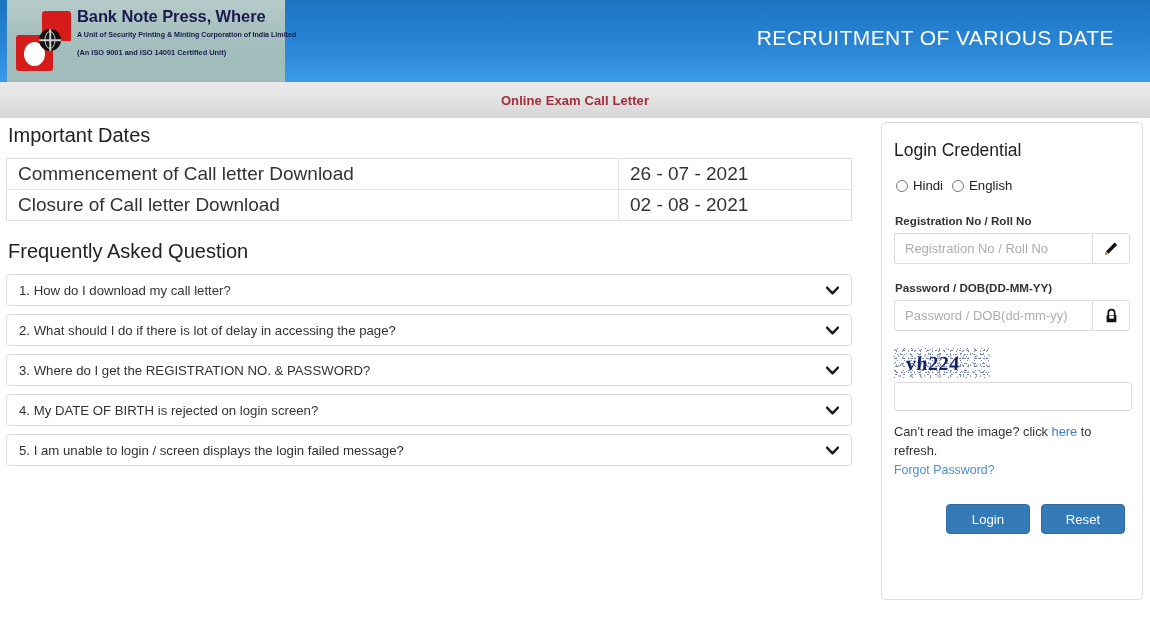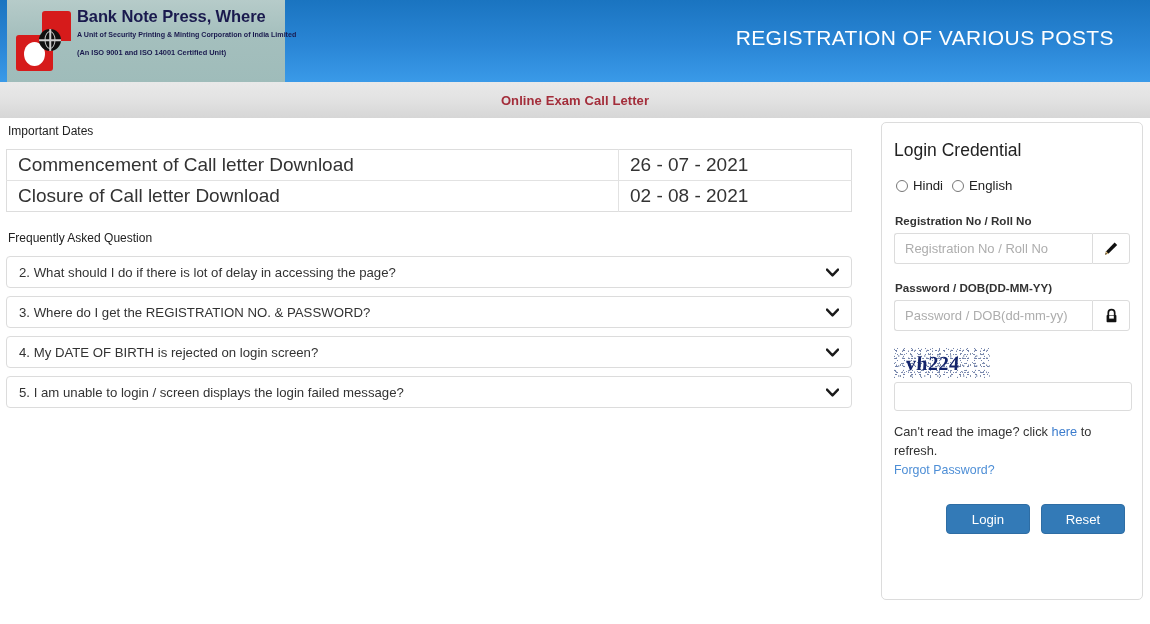--- a/index.html
+++ b/index.html
@@ -115,21 +115,21 @@
     width: 1150px;
     height: 506px;
     background: #ffffff;
   }
   .left-col {
     position: absolute;
     left: 6px; top: 0;
     width: 848px;
   }
   .section-title {
-    font-size: 12px;
+    font-size: 20px;
     color: #222222;
     margin: 6px 0 11px 2px;
     font-weight: normal;
   }
   .dates-table {
     width: 846px;
     border-collapse: collapse;
     background: #ffffff;
     border: 1px solid #dddddd;
     border-radius: 3px;
@@ -335,21 +335,21 @@
       <div class="logo-globe">
           <i></i>
         </div>
     </div>
     <div class="logo-text">
       <div class="logo-title">Bank Note Press, Where</div>
       <div class="logo-sub1">A Unit of Security Printing &amp; Minting Corporation of India Limited</div>
       <div class="logo-sub2">(An ISO 9001 and ISO 14001 Certified Unit)</div>
     </div>
   </div>
-  <div class="header-title">REGISTRATION OF VARIOUS POSTS</div>
+  <div class="header-title">RECRUITMENT OF VARIOUS DATE</div>
 </div>
 
 <div class="subheader">
   <span class="subheader-text">Online Exam Call Letter</span>
 </div>
 
 <div class="page">
 
   <div class="left-col">
 
@@ -365,20 +365,28 @@
           <td class="c-label">Closure of Call letter Download</td>
           <td>02 - 08 - 2021</td>
         </tr>
       </tbody>
     </table>
 
     <h2 class="section-title" style="margin-top:19px;">Frequently Asked Question</h2>
 
     <div class="faq-list">
 
+      <div class="faq-item">
+        <span class="faq-q">1. How do I download my call letter?</span>
+        <span class="faq-chevron">
+          <svg width="13" height="9" viewBox="0 0 13 9">
+              <path d="M1 1.6 L6.5 7.4 L12 1.6" stroke="#1a1a1a" stroke-width="2.4" fill="none" stroke-linecap="round" stroke-linejoin="round"></path>
+            </svg>
+        </span>
+      </div>
 
       <div class="faq-item">
         <span class="faq-q">2. What should I do if there is lot of delay in accessing the page?</span>
         <span class="faq-chevron">
           <svg width="13" height="9" viewBox="0 0 13 9">
               <path d="M1 1.6 L6.5 7.4 L12 1.6" stroke="#1a1a1a" stroke-width="2.4" fill="none" stroke-linecap="round" stroke-linejoin="round"></path>
             </svg>
         </span>
       </div>
 

